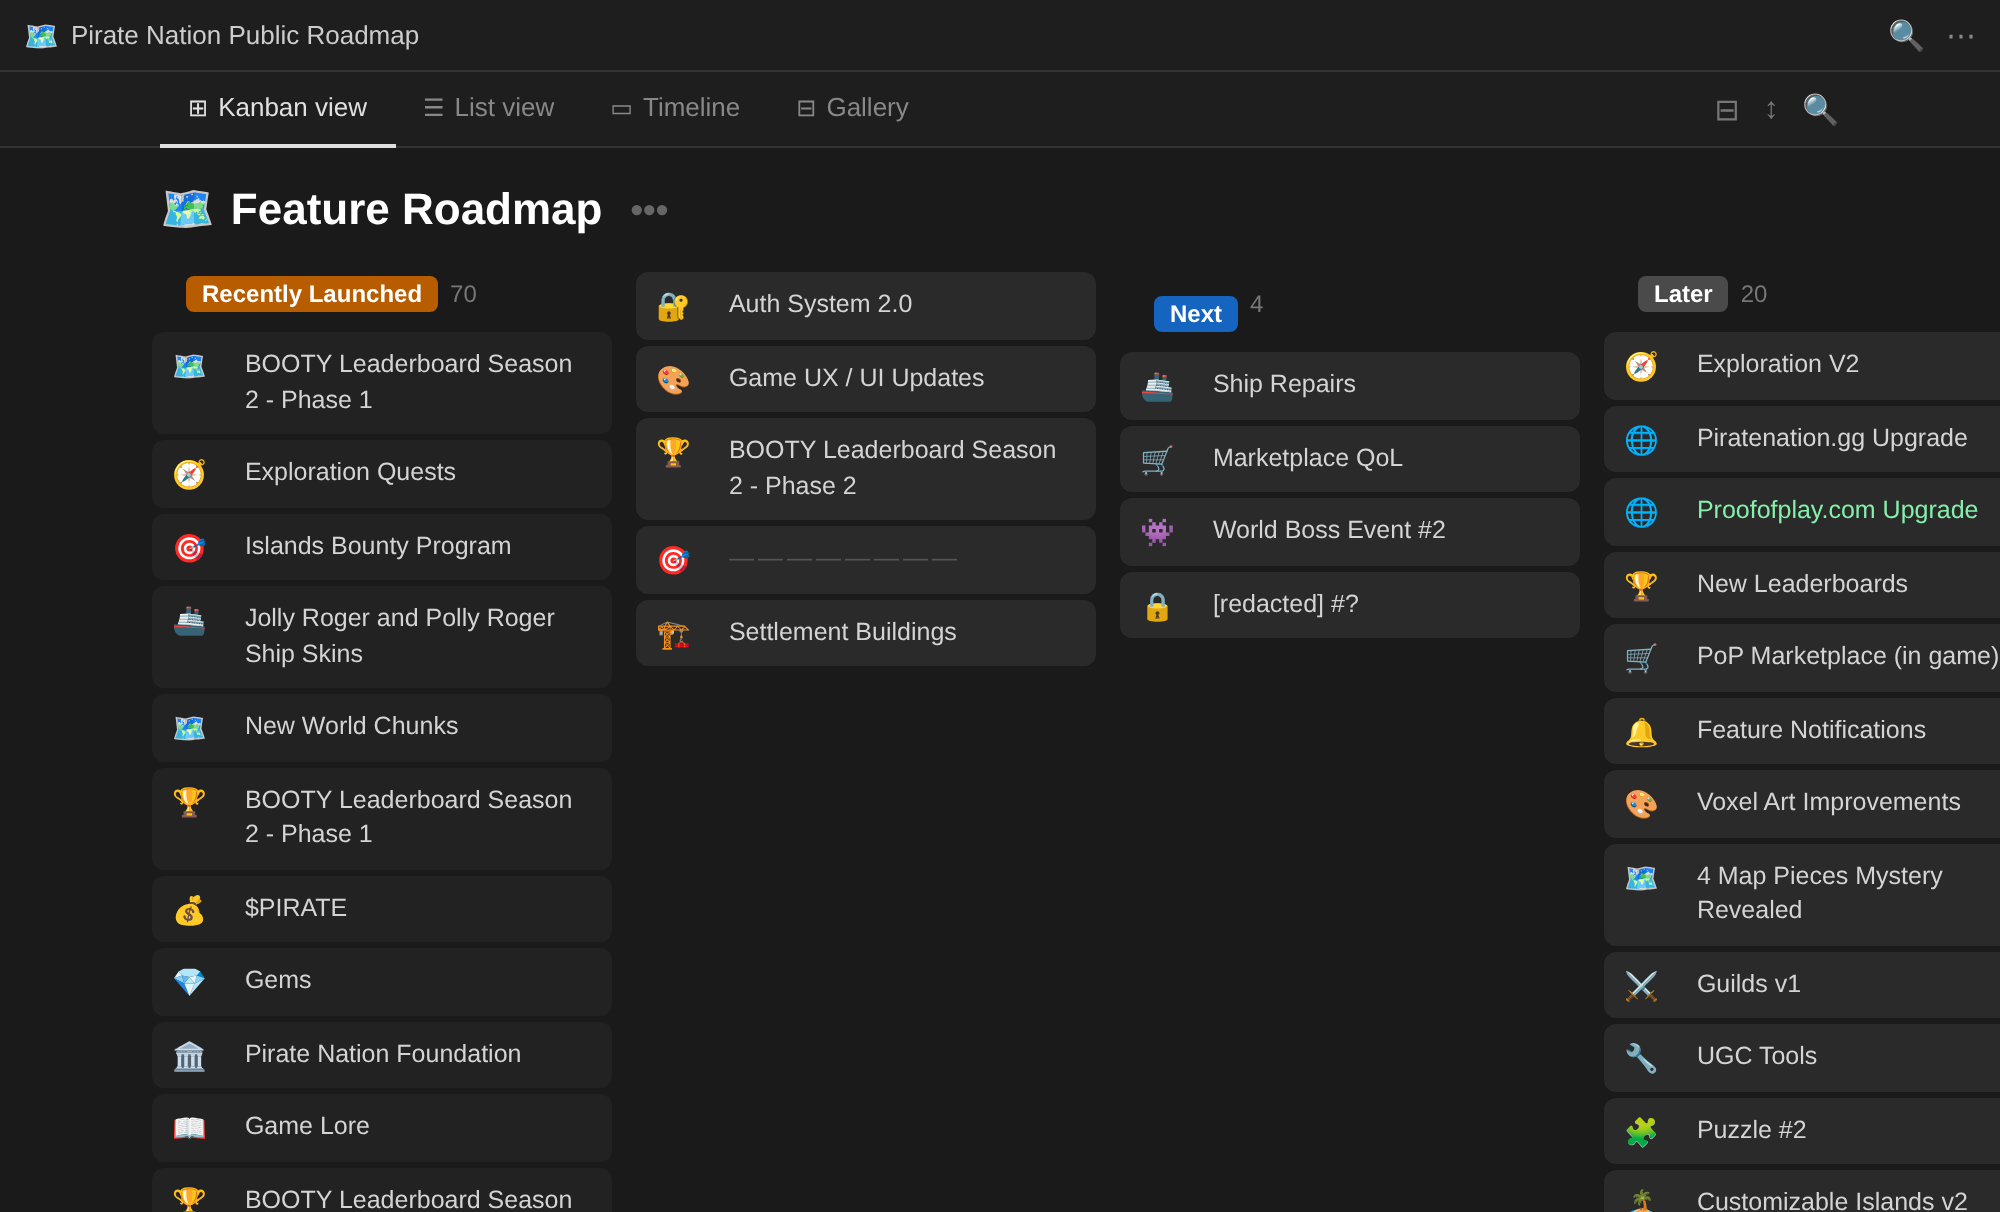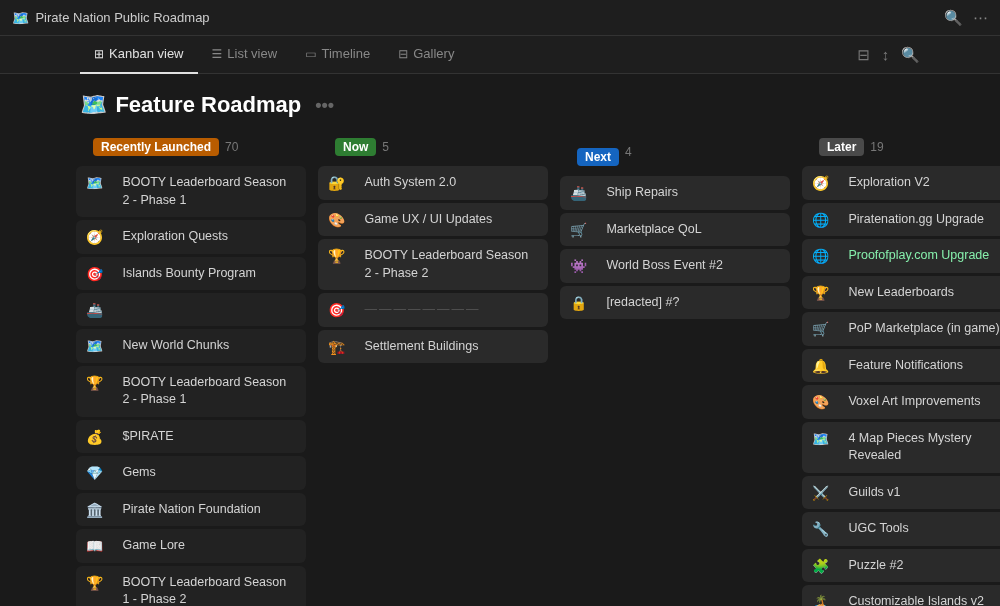--- a/index.html
+++ b/index.html
@@ -254,20 +254,21 @@
         <div class="card">
           <span class="card-emoji">🧭</span>
           <span class="card-text">Exploration Quests</span>
         </div>
         <div class="card">
           <span class="card-emoji">🎯</span>
           <span class="card-text">Islands Bounty Program</span>
         </div>
         <div class="card">
           <span class="card-emoji">🚢</span>
+          <span class="card-text">Jolly Roger and Polly Roger Ship Skins</span>
         </div>
         <div class="card">
           <span class="card-emoji">🗺️</span>
           <span class="card-text">New World Chunks</span>
         </div>
         <div class="card">
           <span class="card-emoji">🏆</span>
           <span class="card-text">BOOTY Leaderboard Season 2 - Phase 1</span>
         </div>
         <div class="card">
@@ -286,24 +287,20 @@
           <span class="card-emoji">📖</span>
           <span class="card-text">Game Lore</span>
         </div>
         <div class="card">
           <span class="card-emoji">🏆</span>
           <span class="card-text">BOOTY Leaderboard Season 1 - Phase 2</span>
         </div>
       </div>
     </div>
     <div class="column">
-      <div class="column-header">
-        <span class="column-label label-now">Now</span>
-        <span class="column-count">5</span>
-      </div>
       <div class="column-cards">
         <div class="card">
           <span class="card-emoji">🔐</span>
           <span class="card-text">Auth System 2.0</span>
         </div>
         <div class="card">
           <span class="card-emoji">🎨</span>
           <span class="card-text">Game UX / UI Updates</span>
         </div>
         <div class="card">
@@ -340,21 +337,21 @@
         </div>
         <div class="card">
           <span class="card-emoji">🔒</span>
           <span class="card-text">[redacted] #?</span>
         </div>
       </div>
     </div>
     <div class="column column-wider">
       <div class="column-header">
         <span class="column-label label-later">Later</span>
-        <span class="column-count">19</span>
+        <span class="column-count">20</span>
       </div>
       <div class="column-cards">
         <div class="card">
           <span class="card-emoji">🧭</span>
           <span class="card-text">Exploration V2</span>
         </div>
         <div class="card">
           <span class="card-emoji">🌐</span>
           <span class="card-text">Piratenation.gg Upgrade</span>
         </div>

